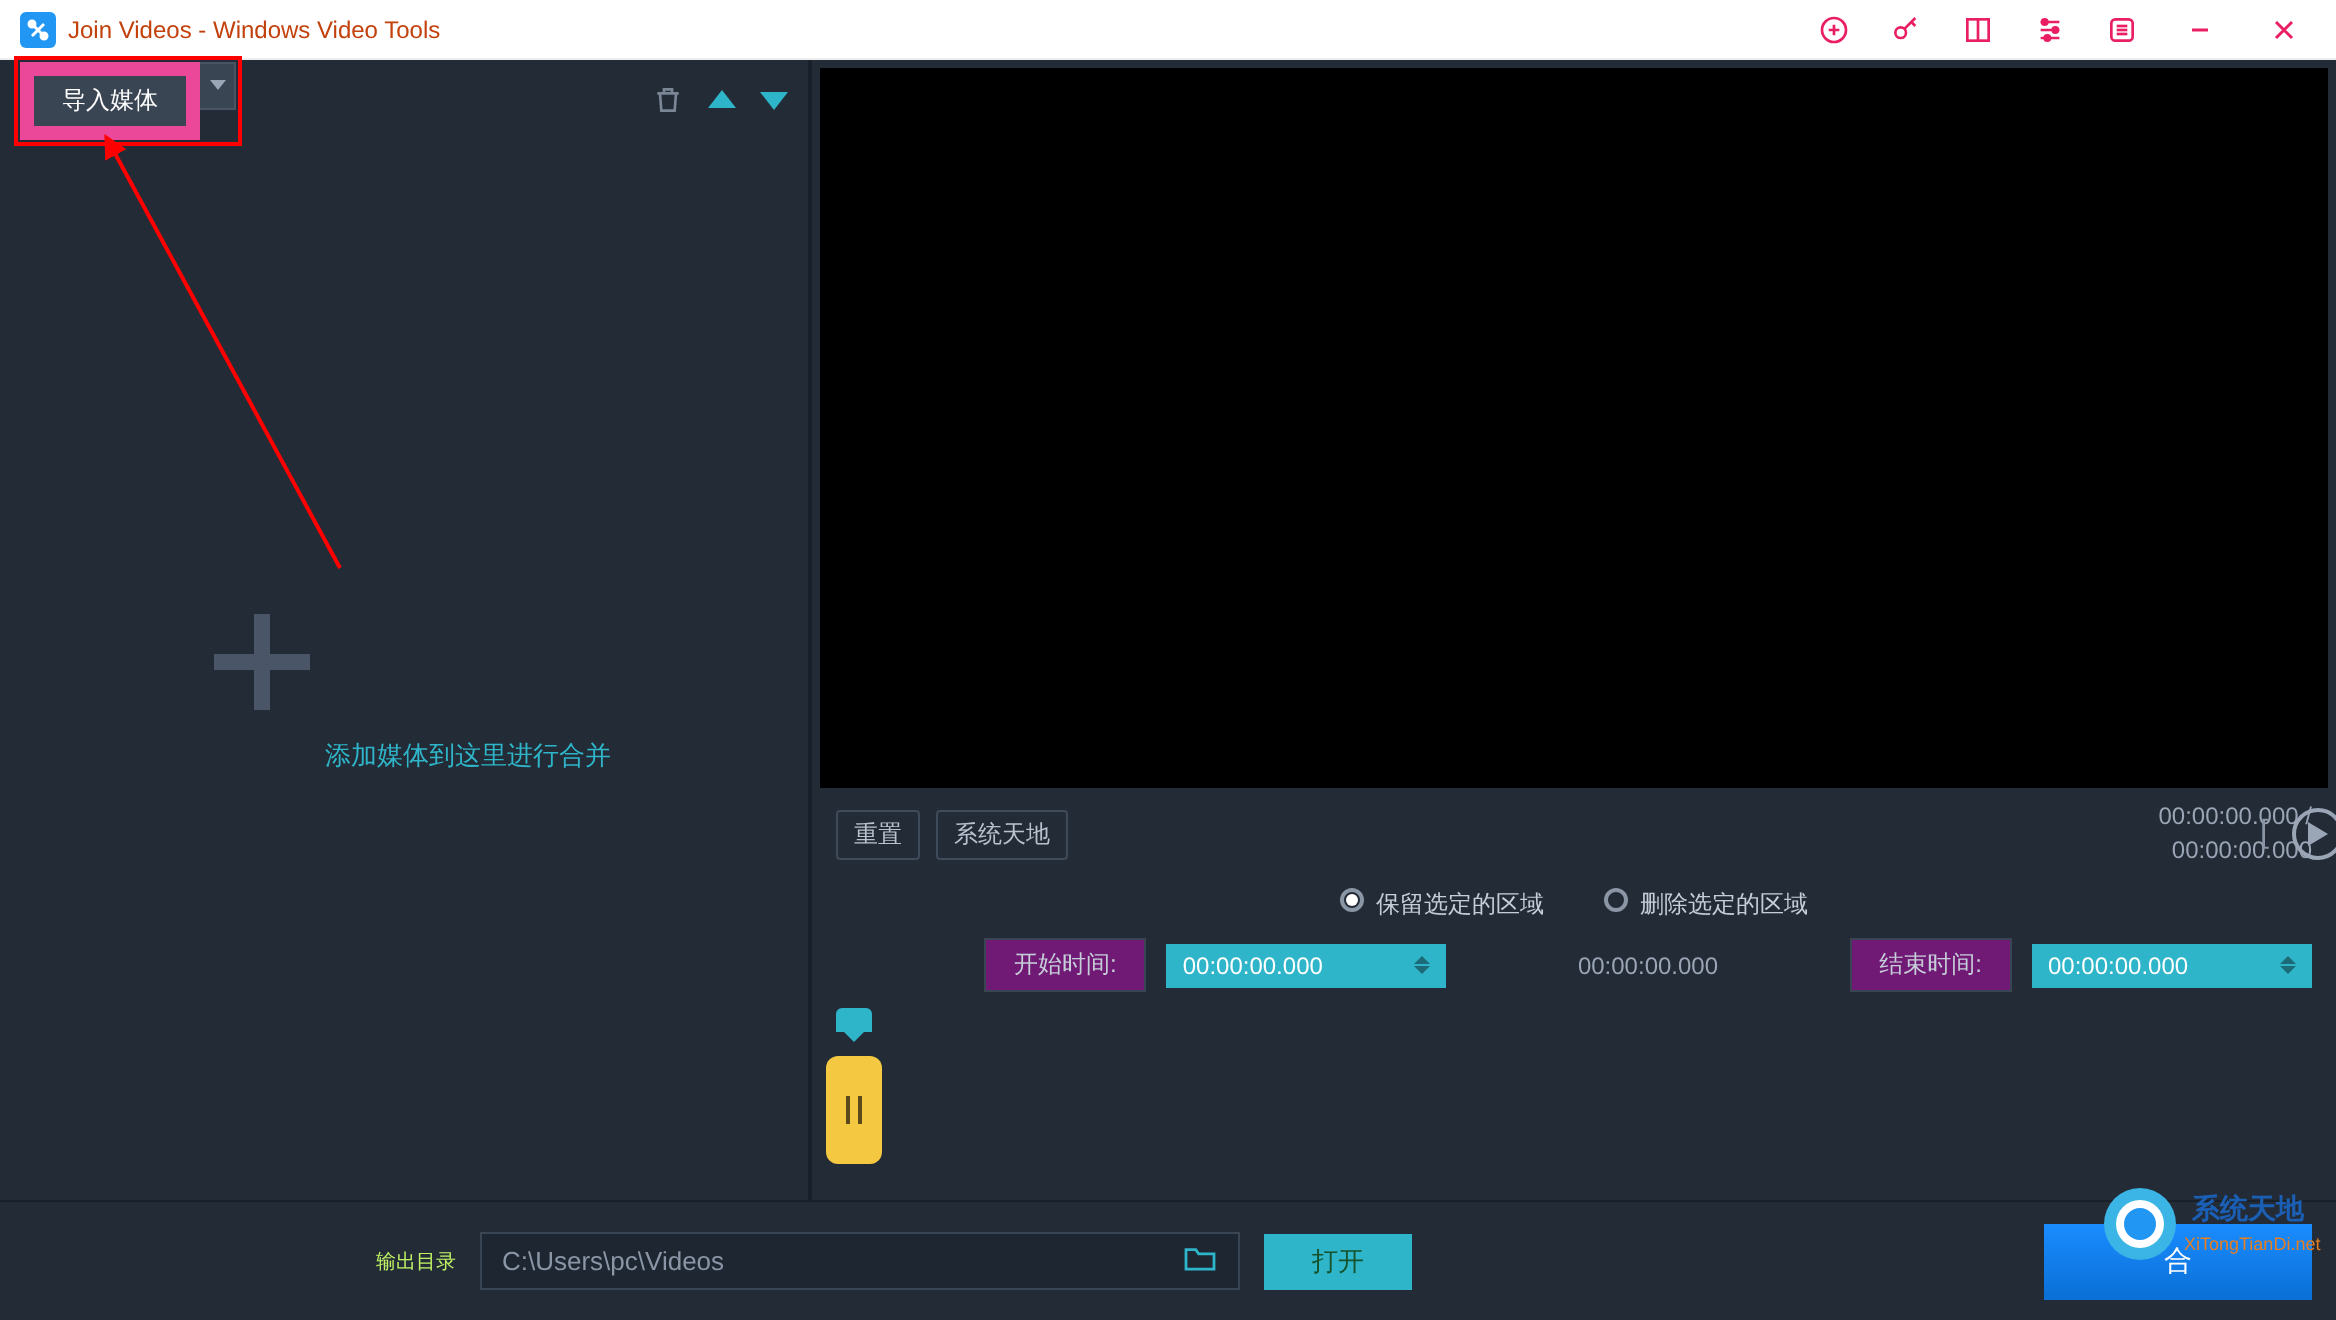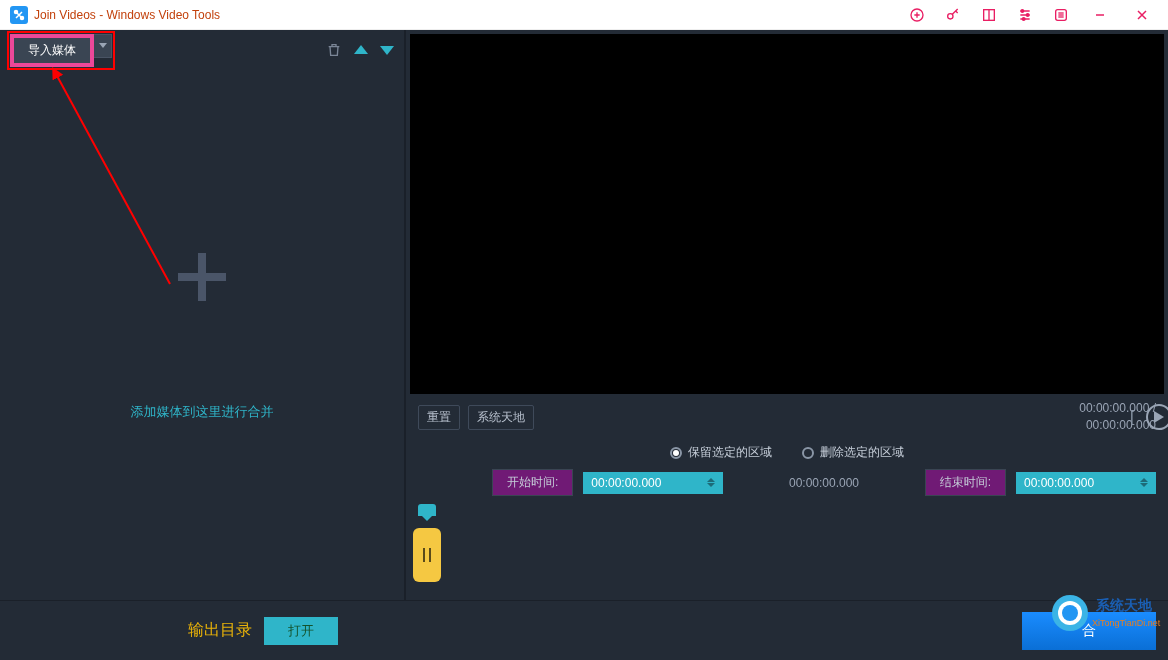--- a/index.html
+++ b/index.html
@@ -14,45 +14,45 @@
 .titlebar-right .tb-icon { width: 22px; height: 22px; display: flex; align-items: center; justify-content: center; cursor: pointer; }
 .tb-icon svg { width: 16px; height: 16px; }
 .win-btn { width: 28px; height: 22px; display:flex; align-items:center; justify-content:center; cursor:pointer; font-size: 14px; color:#e91e63; }
 
 
 .main { display: flex; height: 570px; background: #232b36; }
 
 
 .left-panel { width: 406px; background: #232b36; display:flex; flex-direction:column; border-right: 2px solid #1a2029; }
 .left-toolbar { height: 36px; display:flex; align-items:center; padding: 4px 10px 0 10px; gap: 6px; }
-.import-btn { background: #3a4553; color: #fff; font-size: 12px; padding: 4px 14px; border: 4px solid #ec4899; cursor:pointer; position: relative; }
+.import-btn { background: #3a4553; color: #fff; font-size: 12px; padding: 4px 14px; border: 7px solid #ec4899; cursor:pointer; position: relative; }
 .import-hl { position:absolute; inset:-3px; border:2px solid #ff0000; pointer-events:none; }
 .dropdown-tri { width: 18px; height: 24px; background:#3a4553; display:flex; align-items:center; justify-content:center; cursor:pointer; border:1px solid #495464; border-left:none; }
 .left-toolbar-right { margin-left:auto; display:flex; gap:12px; align-items:center; }
 .tool-ico { color:#7a8596; cursor:pointer; display:flex; }
 .tool-ico.cyan { color:#2fb5c9; }
-.media-drop { flex:1; display:flex; flex-direction:column; align-items:center; justify-content:center; position:relative; }
+.media-drop { flex:1; display:flex; flex-direction:row; align-items:center; justify-content:center; position:relative; }
 .plus-icon { color:#4a5568; }
 .drop-text { color:#2fb5c9; font-size:13px; margin-top: 90px; }
 
 
 .arrow-anno { position:absolute; pointer-events:none; }
 
 
 .right-panel { flex:1; display:flex; flex-direction:column; background:#232b36; }
 .preview { flex:1; background:#000; margin: 4px 4px 0 4px; }
 .controls-row { height: 46px; display:flex; align-items:center; padding: 0 12px; gap: 8px; }
 .ctrl-btn { background: transparent; border:1px solid #3f4a5a; color:#b8c1ce; font-size:12px; padding: 3px 8px; cursor:pointer; border-radius: 2px; }
 .playback-center { position:absolute; left: 720px; display:flex; align-items:center; gap: 8px; }
 .bracket { color:#8a96a6; font-size: 16px; cursor:pointer; padding: 0 4px; }
 .play-circle { width:26px; height:26px; border:2px solid #9aa5b5; border-radius:50%; display:flex; align-items:center; justify-content:center; cursor:pointer; }
 .time-display { margin-left:auto; color:#9aa5b5; font-size:12px; text-align:right; line-height:1.4; }
 
 .region-row { display:flex; justify-content:center; gap: 30px; padding: 4px 0 8px; }
-.radio-opt { display:flex; align-items:center; gap:6px; font-size:12px; color:#c5cdd8; cursor:pointer; }
+.radio-opt { display:flex; align-items:flex-start; gap:6px; font-size:12px; color:#c5cdd8; cursor:pointer; }
 .radio-dot { width:12px; height:12px; border:2px solid #8a96a6; border-radius:50%; display:inline-flex; align-items:center; justify-content:center; }
 .radio-dot.sel::after { content:''; width:6px; height:6px; background:#fff; border-radius:50%; }
 
 .time-inputs-row { display:flex; align-items:center; gap: 10px; padding: 0 12px 8px; }
 .time-label { background:#701a75; border:1px solid #3a4553; color:#c5cdd8; font-size:12px; padding:4px 14px; }
 .time-input { background:#2fb5c9; color:#fff; font-size:12px; padding:4px 8px; border:none; width:140px; display:flex; align-items:center; justify-content:space-between; }
 .time-center { color:#9aa5b5; font-size:12px; }
 .spinner { display:flex; flex-direction:column; gap:1px; }
 .spinner div { width:0; height:0; border-left:4px solid transparent; border-right:4px solid transparent; cursor:pointer; }
 .spinner .up { border-bottom:4px solid #1d6b78; }
@@ -60,21 +60,21 @@
 
 .timeline { height: 96px; background:#232b36; position:relative; margin: 0 4px; }
 .trim-handle { position:absolute; left:8px; top:0; }
 .handle-top { width:18px; height:12px; background:#2fb5c9; border-radius:3px 3px 0 0; position:relative; }
 .handle-top::after { content:''; position:absolute; left:50%; top:100%; transform:translateX(-50%); border:5px solid transparent; border-top-color:#2fb5c9; }
 .handle-body { width:28px; height:54px; background:#f5c842; border-radius:6px; margin-top:12px; margin-left:-5px; display:flex; align-items:center; justify-content:center; gap:4px; }
 .handle-body span { width:2px; height:14px; background:#5a4a1a; }
 
 
 .bottom-bar { height: 60px; background:#232b36; display:flex; align-items:center; padding: 0 12px; gap: 12px; border-top:1px solid #1a2029; }
-.out-label { color:#eab308; font-size:16px; margin-left: 176px; }
+.out-label { color:#bef264; font-size:10px; margin-left: 176px; }
 .path-input { flex:0 0 380px; background:#1d2631; border:1px solid #3a4553; color:#8a96a6; font-size:13px; padding: 5px 10px; display:flex; align-items:center; }
 .path-input .folder-btn { margin-left:auto; color:#2fb5c9; cursor:pointer; }
 .open-btn { background:#2fb5c9; color:#14532d; border:none; padding:5px 24px; font-size:13px; cursor:pointer; }
 .merge-btn { margin-left:auto; background:#0a84ff; background:linear-gradient(#1a8cff,#0a6fd6); color:#fff; border:none; padding:10px 60px; font-size:14px; cursor:pointer; position:relative; }
 
 .watermark-badge { position:absolute; right:4px; bottom:20px; pointer-events:none; }
 </style>
 </head>
 <body>
 
@@ -244,20 +244,28 @@
             <span></span>
             <span></span>
           </div>
       </div>
     </div>
   </div>
 </div>
 
 <div class="bottom-bar">
   <span class="out-label">输出目录</span>
+  <div class="path-input">
+    <span>C:\Users\pc\Videos</span>
+    <span class="folder-btn">
+      <svg width="18" height="14" viewBox="0 0 24 20" fill="none" stroke="#2fb5c9" stroke-width="2">
+          <path d="M2 4h7l2 3h11v11H2z"></path>
+        </svg>
+    </span>
+  </div>
   <button class="open-btn">打开</button>
   <button class="merge-btn">合</button>
 </div>
 
 <div class="watermark-badge">
   <svg width="116" height="46" viewBox="0 0 116 46">
     <circle cx="22" cy="23" r="18" fill="#3bb4e6"></circle>
     <circle cx="22" cy="23" r="12" fill="#fff"></circle>
     <path d="M14 23a8 8 0 0016 0 8 8 0 00-16 0z" fill="#2296f3"></path>
     <text x="48" y="20" font-size="14" font-weight="bold" fill="#1a5fb4">系统天地</text>

